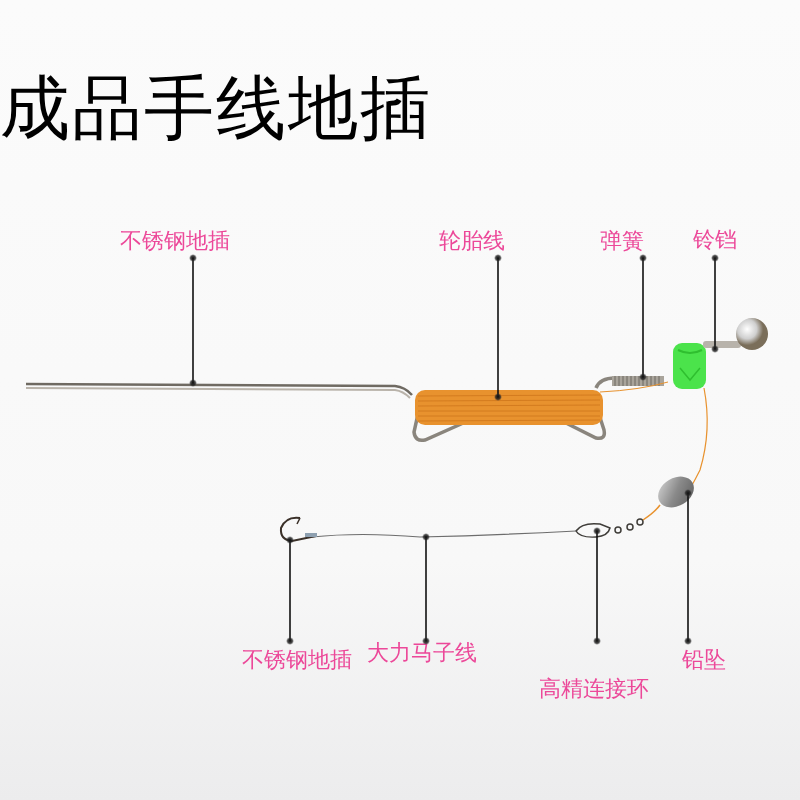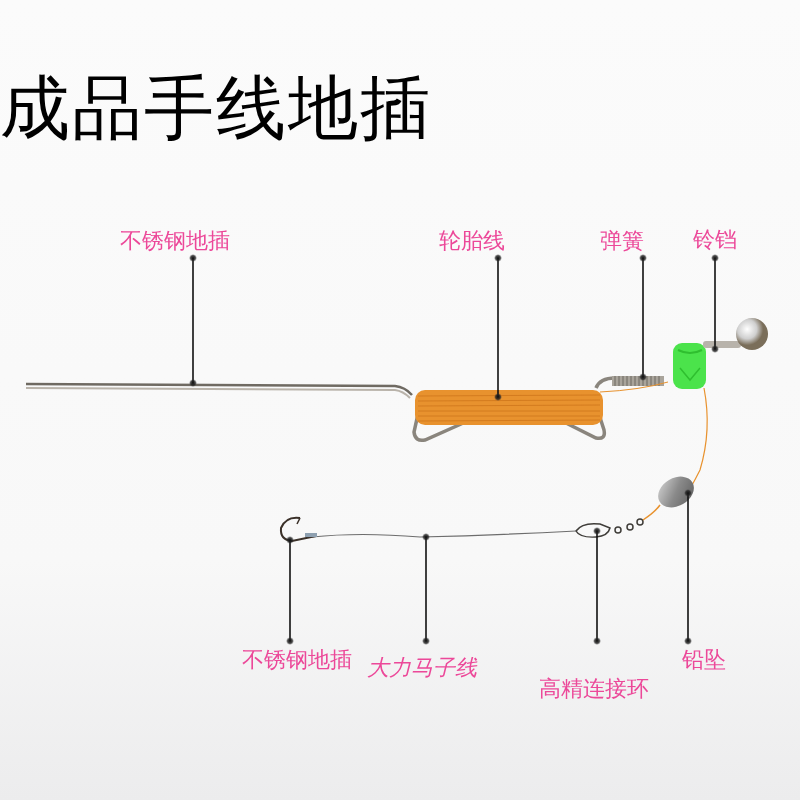--- a/index.html
+++ b/index.html
@@ -21,21 +21,21 @@
 <body>
 
 <div class="title">成品手线地插</div>
 
 <div class="label" style="left:120px;top:227px;">不锈钢地插</div>
 <div class="label" style="left:439px;top:227px;">轮胎线</div>
 <div class="label" style="left:600px;top:227px;">弹簧</div>
 <div class="label" style="left:693px;top:226px;">铃铛</div>
 
 <div class="label" style="left:242px;top:646px;">不锈钢地插</div>
-<div class="label" style="left:367px;top:654px;font-style:italic;">大力马子线</div>
+<div class="label" style="left:367px;top:639px;">大力马子线</div>
 <div class="label" style="left:539px;top:675px;">高精连接环</div>
 <div class="label" style="left:667px;top:646px;margin-left:15px;">铅坠</div>
 
 <svg class="diagram" width="800" height="800" viewBox="0 0 800 800">
   <defs>
     <radialGradient id="dotGrad">
       <stop offset="0%" stop-color="#111"></stop>
       <stop offset="60%" stop-color="#222" stop-opacity="0.8"></stop>
       <stop offset="100%" stop-color="#444" stop-opacity="0"></stop>
     </radialGradient>

